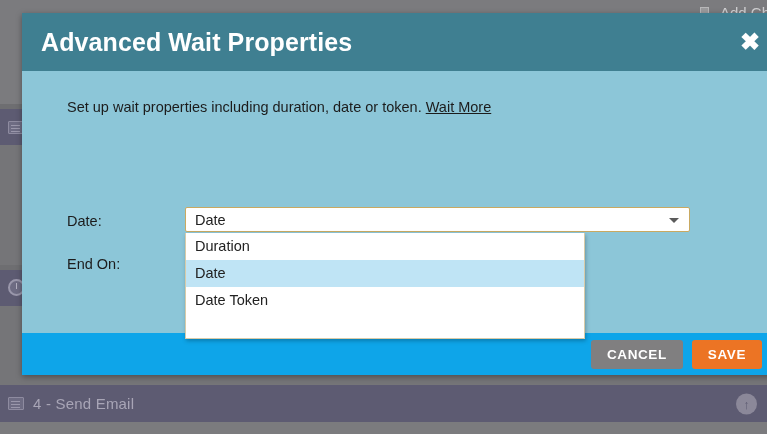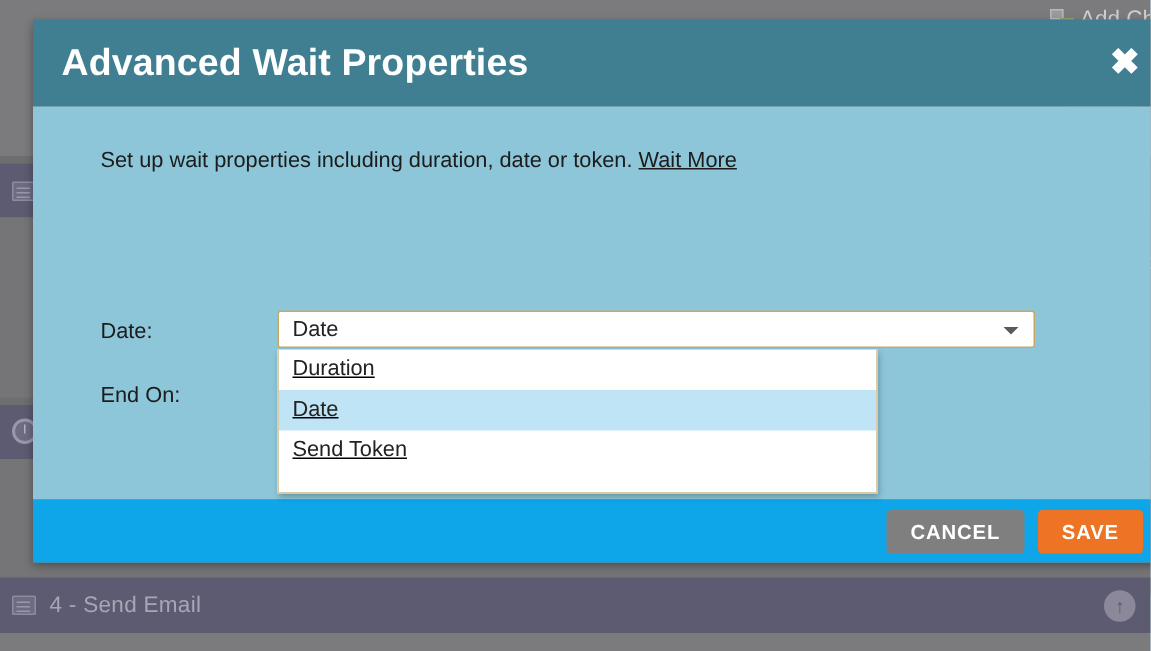--- a/index.html
+++ b/index.html
@@ -268,23 +268,22 @@
 
   #type-dropdown {
     position: absolute;
     left: 163px;
     top: 162px;
     width: 400px;
     background: #ffffff;
     border: 1px solid #d8cba8;
     border-top: none;
     box-shadow: 1px 2px 4px rgba(0,0,0,.25);
-    padding-bottom: 14px;
+    padding-bottom: 24px;
     z-index: 5;
-    text-decoration: underline;
   }
   .dropdown-option {
     height: 27px;
     line-height: 27px;
     padding-left: 9px;
     font-size: 14.5px;
     color: #222222;
     cursor: pointer;
   }
   .dropdown-option.selected {
@@ -373,21 +372,21 @@
       <div class="field-label" id="label-type">Date:</div>
 
       <div id="type-select">
         <span id="type-select-value">Date</span>
         <span id="type-select-caret"></span>
       </div>
 
       <div id="type-dropdown">
         <div class="dropdown-option">Duration</div>
         <div class="dropdown-option selected">Date</div>
-        <div class="dropdown-option">Send Token</div>
+        <div class="dropdown-option">Date Token</div>
       </div>
 
       <div class="field-label" id="label-endon">End On:</div>
     </div>
 
     <div id="modal-footer">
       <button class="footer-btn" id="cancel-button">CANCEL</button>
       <button class="footer-btn" id="save-button">SAVE</button>
     </div>
   </div>

